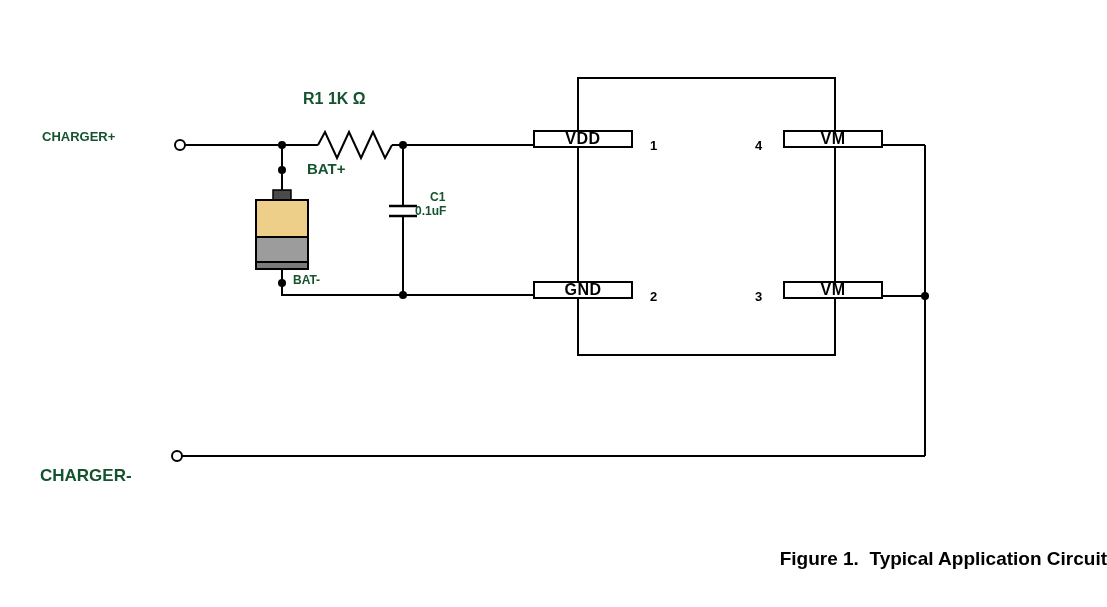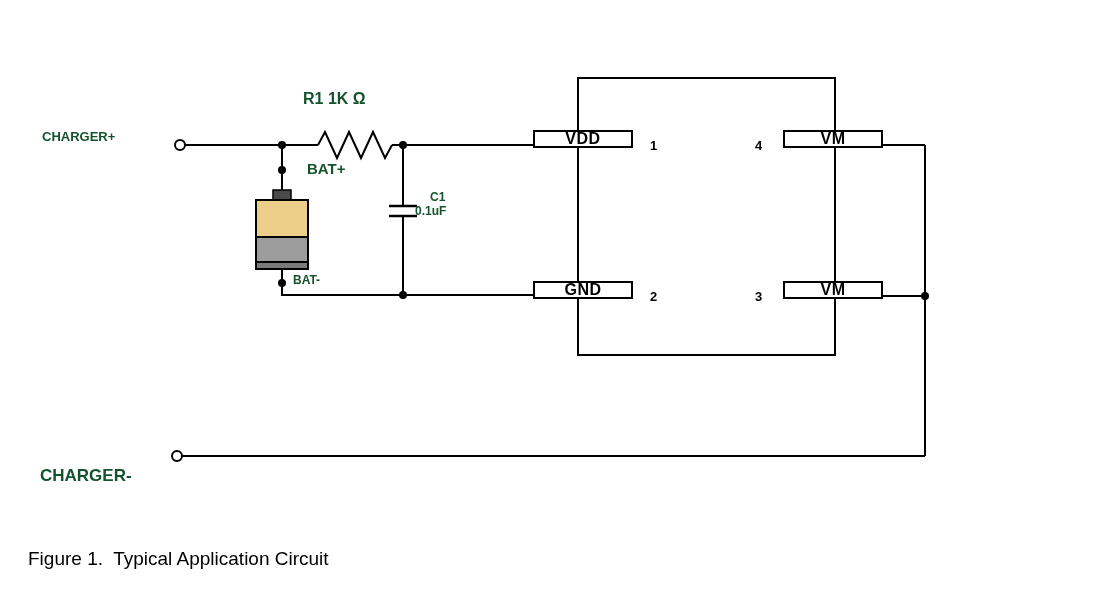--- a/index.html
+++ b/index.html
@@ -45,22 +45,22 @@
   .pin-num {
     position: absolute;
     font-weight: bold;
     font-size: 13px;
   }
   .caption {
     position: absolute;
     left: 0;
     top: 548px;
     width: 100%;
-    text-align: left;
-    font-weight: normal;
+    text-align: right;
+    font-weight: bold;
     font-size: 19px;
     white-space: pre-wrap;
     padding-left: 28px;
   }
 </style>
 </head>
 <body>
 
 <div class="stage">
 

